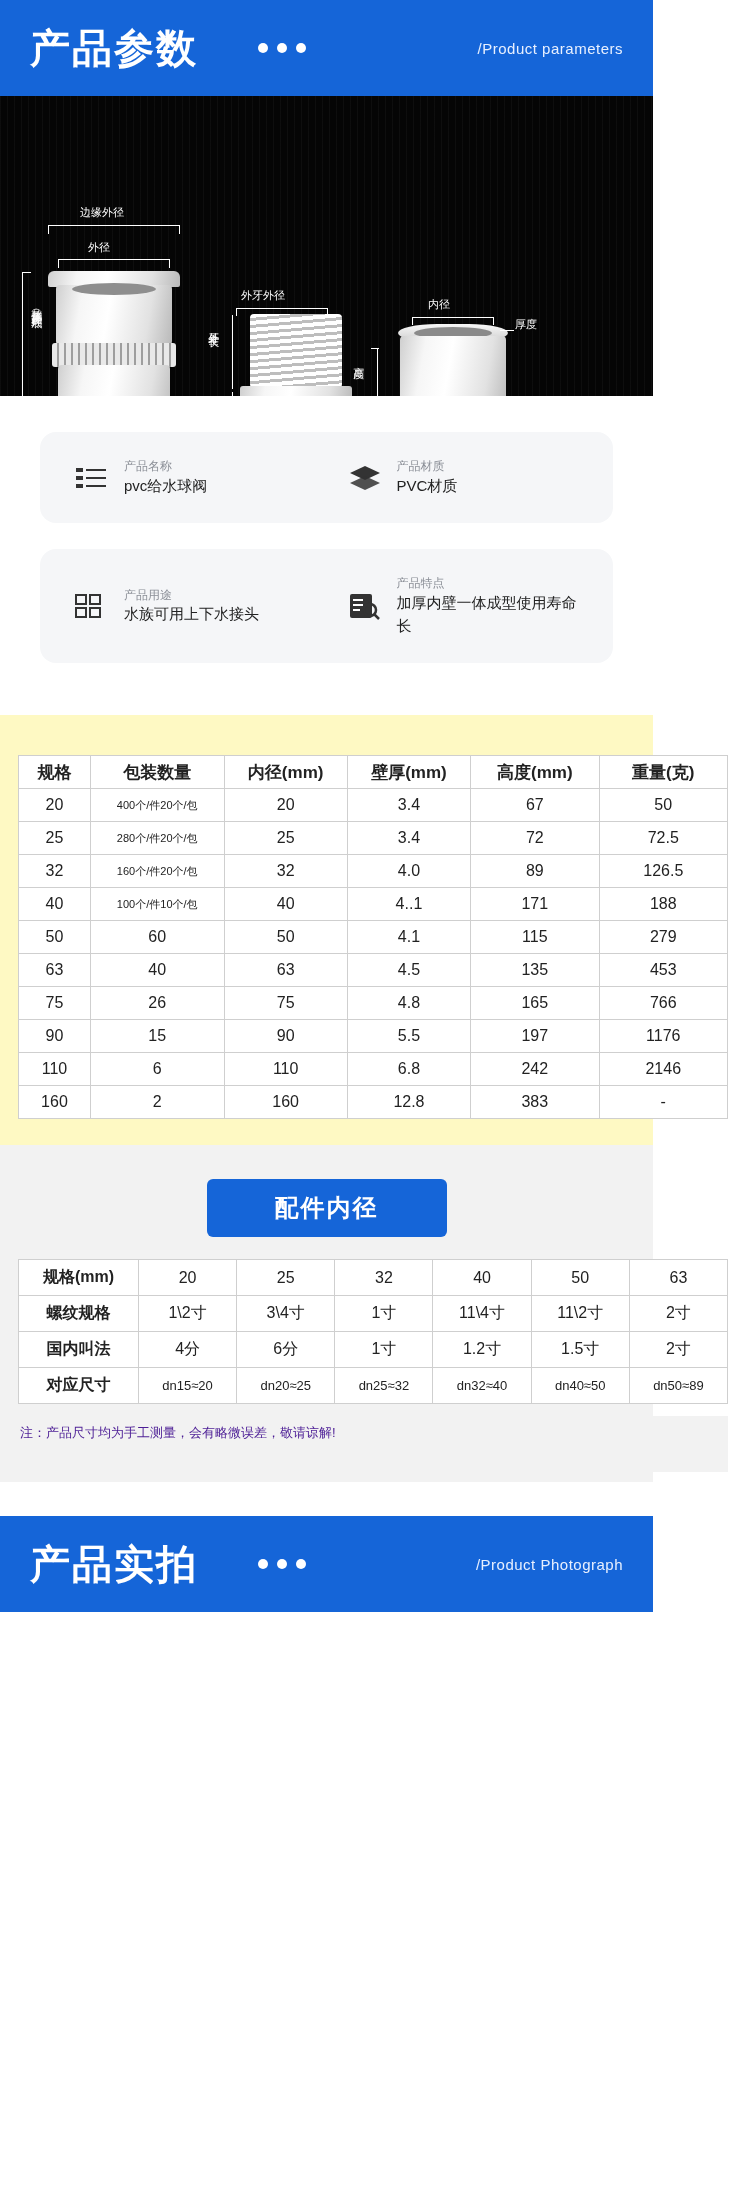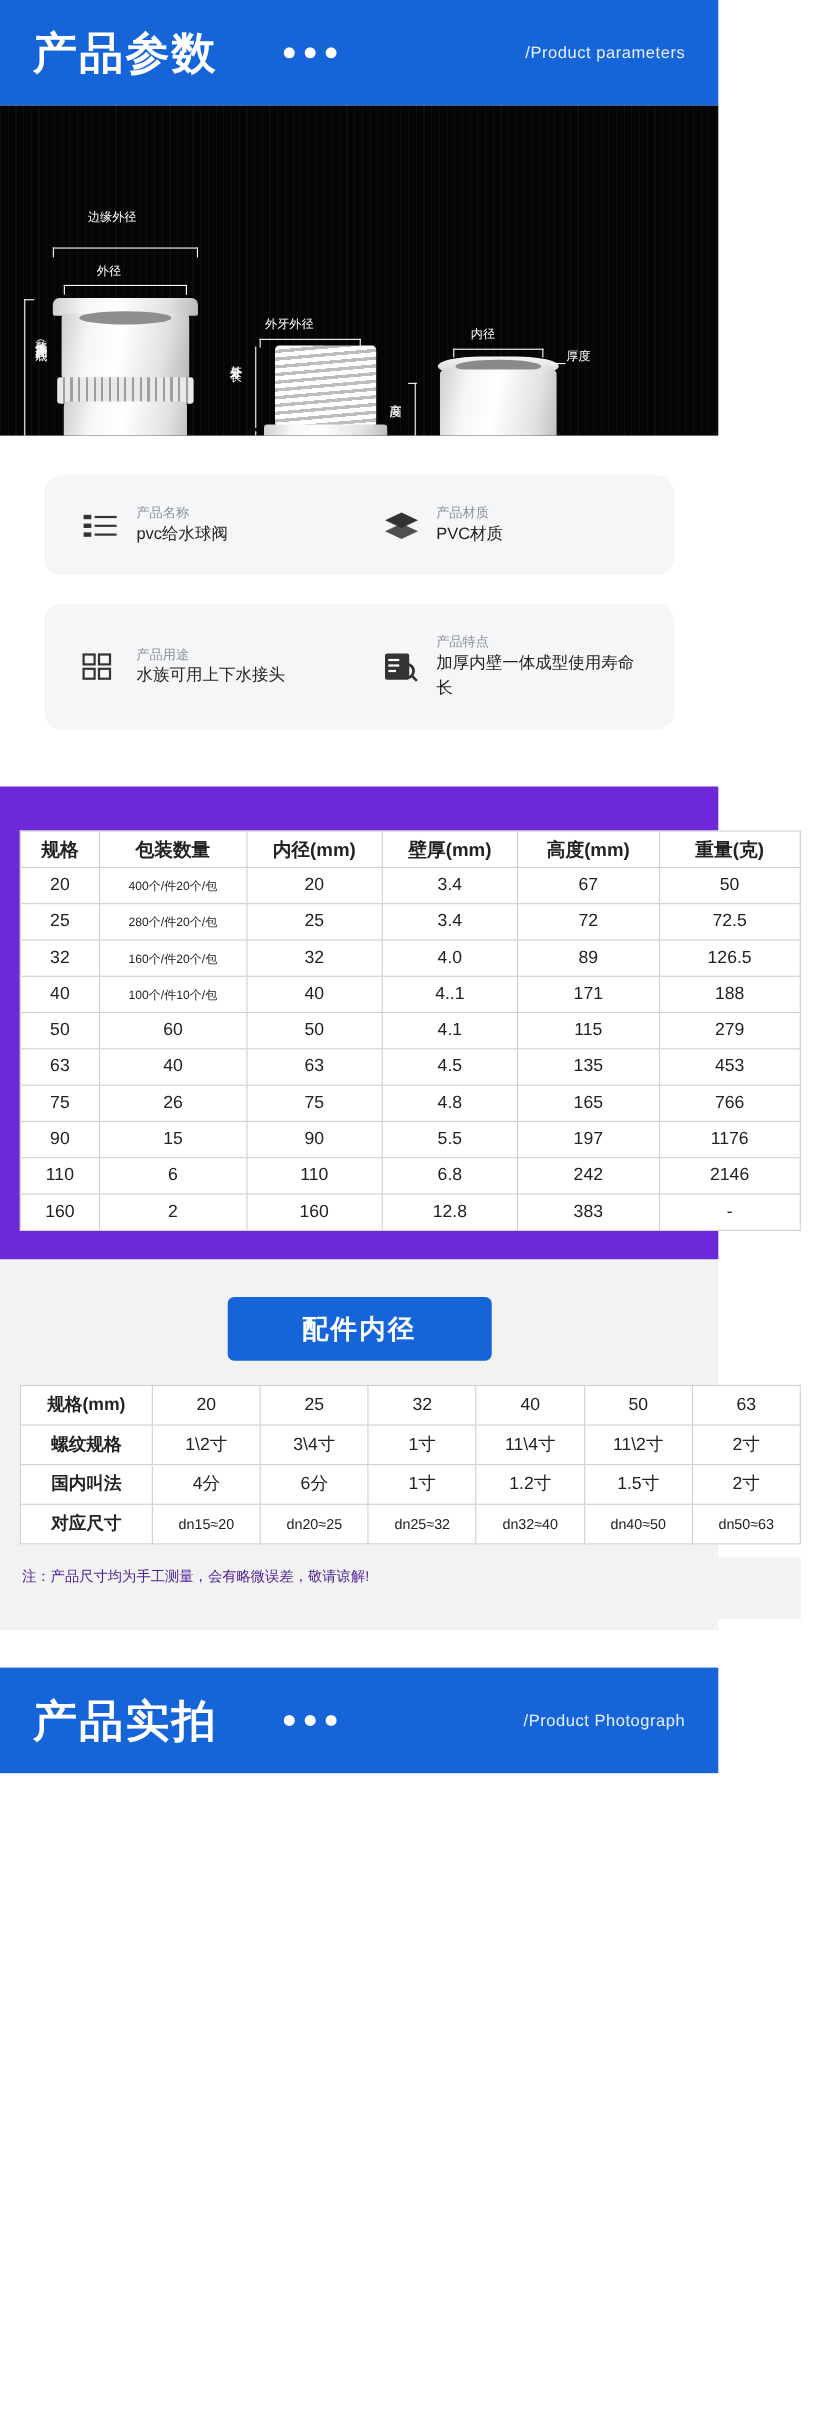--- a/index.html
+++ b/index.html
@@ -68,21 +68,21 @@
     display:flex;
     gap:40px;
     margin-bottom:26px;
   }
   .feature { display:flex; align-items:center; gap:14px; flex:1; }
   .feature .ico { width:36px; height:30px; flex:none; position:relative; }
   .feature .txt .t1 { font-size:12px; color:#8b8f97; line-height:1.4; }
   .feature .txt .t2 { font-size:15px; color:#222; line-height:1.5; }
 
   
-  .table-zone { background:#6d28d9; padding:40px 18px 26px; }
+  .table-zone { background:#fef9c3; padding:40px 18px 26px; }
   table { border-collapse:collapse; width:100%; background:#fff; }
   .spec-table { width:710px; margin:0 auto; }
   .spec-table th, .spec-table td {
     border:1px solid #cfcfcf;
     text-align:center;
     font-size:16px;
     color:#222;
     height:33px;
     padding:2px 4px;
     background:#fff;
@@ -176,21 +176,21 @@
 
     <div class="part" style="left:398px; top:228px; width:110px; height:132px;">
       <div style="position:absolute; left:0; top:0; width:110px; height:18px;
                   background:linear-gradient(180deg,#f7f7f7,#cfcfcf); border-radius:50%/70%;"></div>
       <div style="position:absolute; left:16px; top:3px; width:78px; height:12px;
                   background:#8a8a8a; border-radius:50%;"></div>
       <div class="socket-body" style="left:2px; top:12px; width:106px; height:84px;"></div>
 
     </div>
 
-    <div class="lbl" style="left:80px; top:96px;">边缘外径</div>
+    <div class="lbl" style="left:80px; top:110px;">边缘外径</div>
     <div class="tick" style="left:48px; top:129px; width:132px; height:1px;"></div>
     <div class="tick" style="left:48px; top:129px; width:1px; height:9px;"></div>
     <div class="tick" style="left:179px; top:129px; width:1px; height:9px;"></div>
 
     <div class="lbl" style="left:88px; top:145px;">外径</div>
     <div class="tick" style="left:58px; top:163px; width:112px; height:1px;"></div>
     <div class="tick" style="left:58px; top:163px; width:1px; height:9px;"></div>
     <div class="tick" style="left:169px; top:163px; width:1px; height:9px;"></div>
 
     <div class="lbl vert" style="left:30px; top:205px; height:130px;">整体高度（拧到底）</div>
@@ -421,21 +421,21 @@
           <td>1.5寸</td>
           <td>2寸</td>
         </tr>
         <tr>
           <td class="head hcol">对应尺寸</td>
           <td class="dn">dn15≈20</td>
           <td class="dn">dn20≈25</td>
           <td class="dn">dn25≈32</td>
           <td class="dn">dn32≈40</td>
           <td class="dn">dn40≈50</td>
-          <td class="dn">dn50≈63</td>
+          <td class="dn">dn50≈89</td>
         </tr>
       </tbody>
     </table>
 
     <div class="note">注：产品尺寸均为手工测量，会有略微误差，敬请谅解!</div>
   </div>
 
   <div class="bottom-gap"></div>
 
   <div class="banner">

